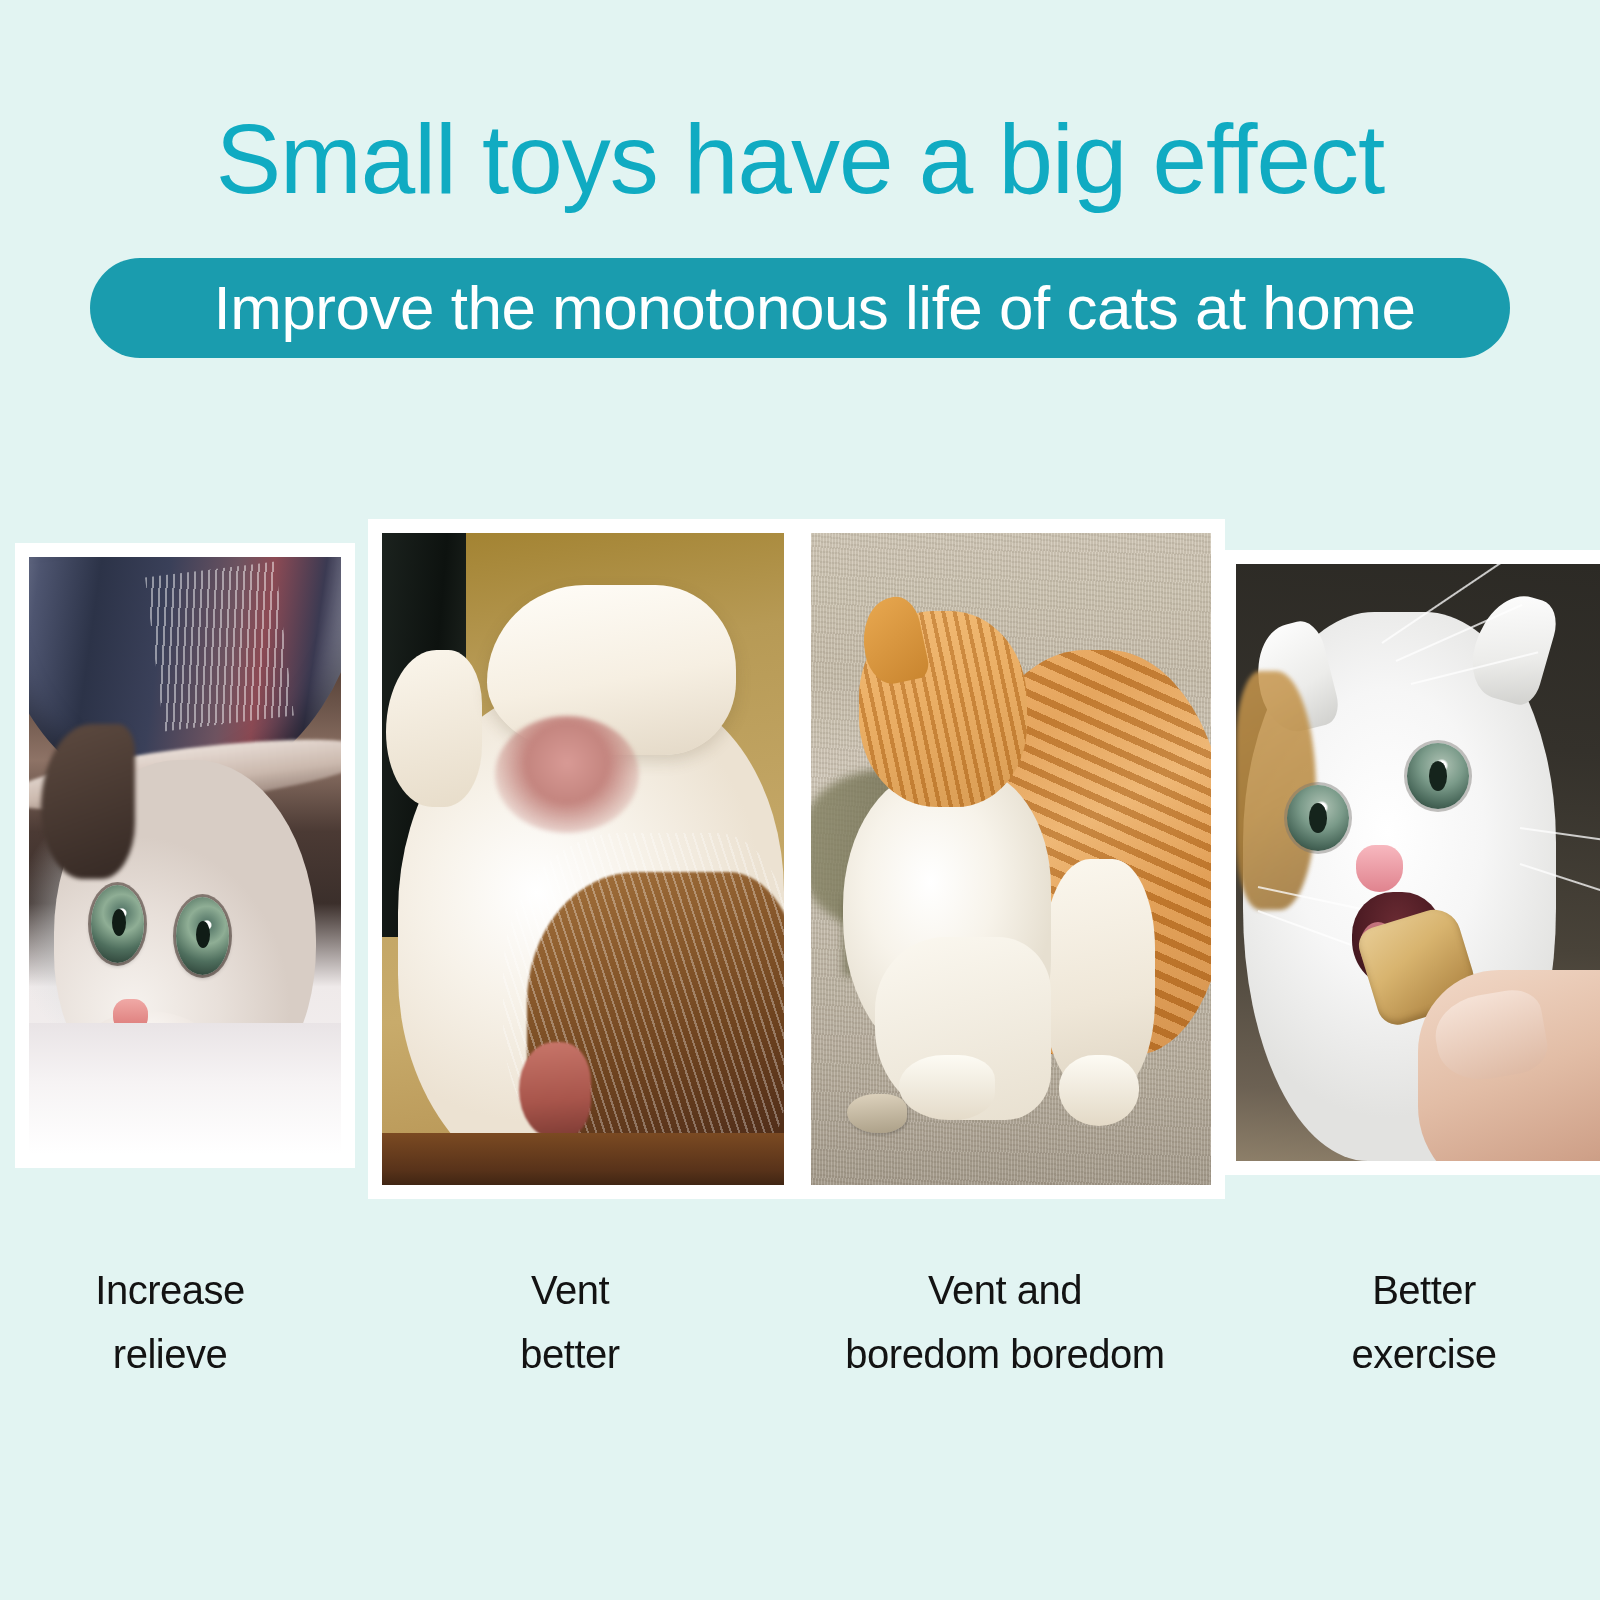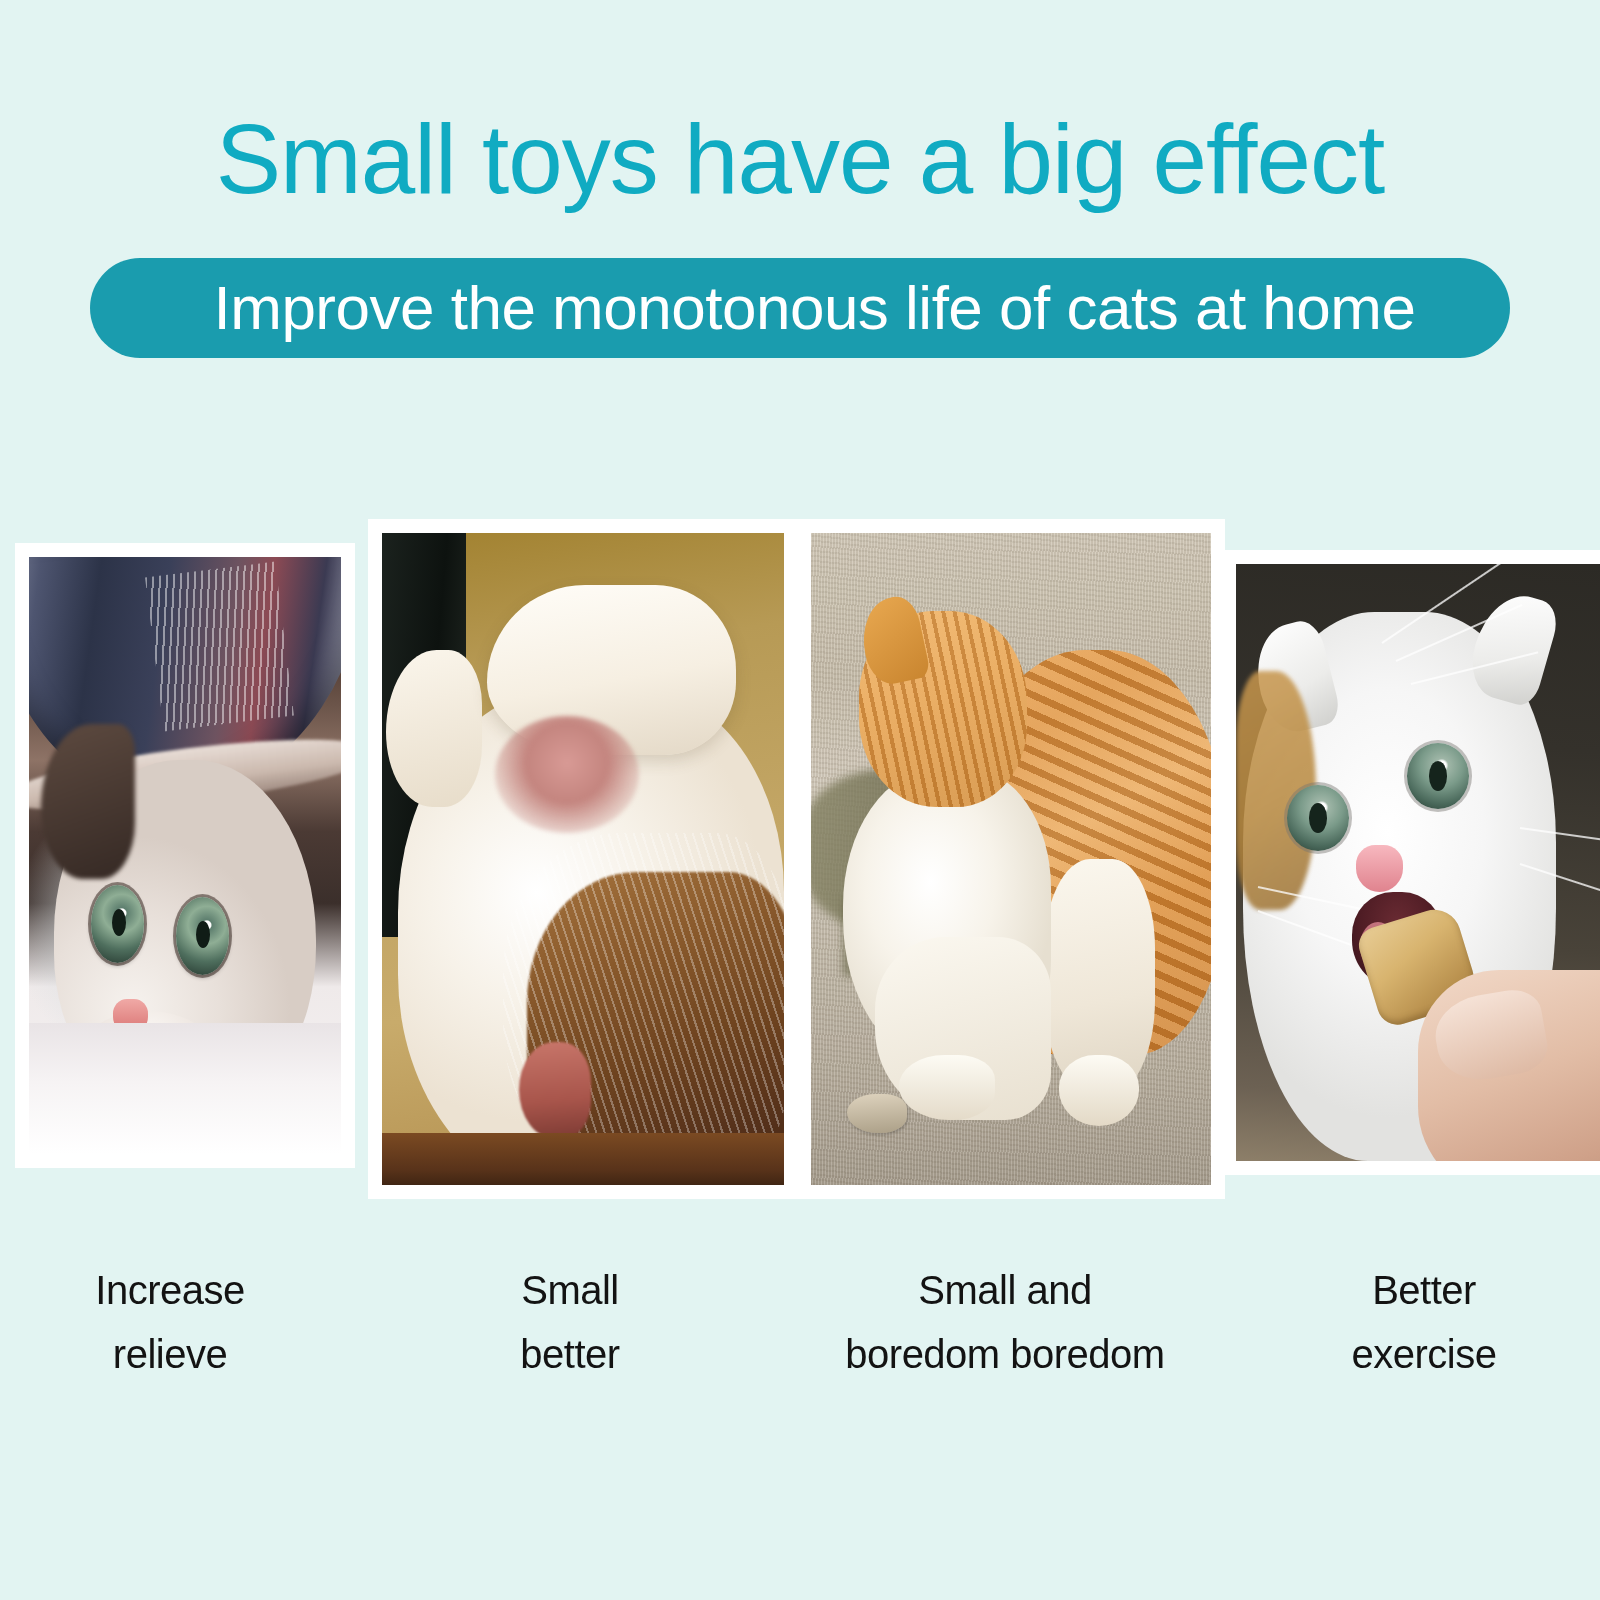--- a/index.html
+++ b/index.html
@@ -583,26 +583,26 @@
     </div>
 
   </div>
 
   <div class="caption c1">
     <span class="line">Increase</span>
     <span class="line">relieve</span>
   </div>
 
   <div class="caption c2">
-    <span class="line">Small</span>
+    <span class="line">Vent</span>
     <span class="line">better</span>
   </div>
 
   <div class="caption c3">
-    <span class="line">Small and</span>
+    <span class="line">Vent and</span>
     <span class="line">boredom boredom</span>
   </div>
 
   <div class="caption c4">
     <span class="line">Better</span>
     <span class="line">exercise</span>
   </div>
 
 </div>
 

